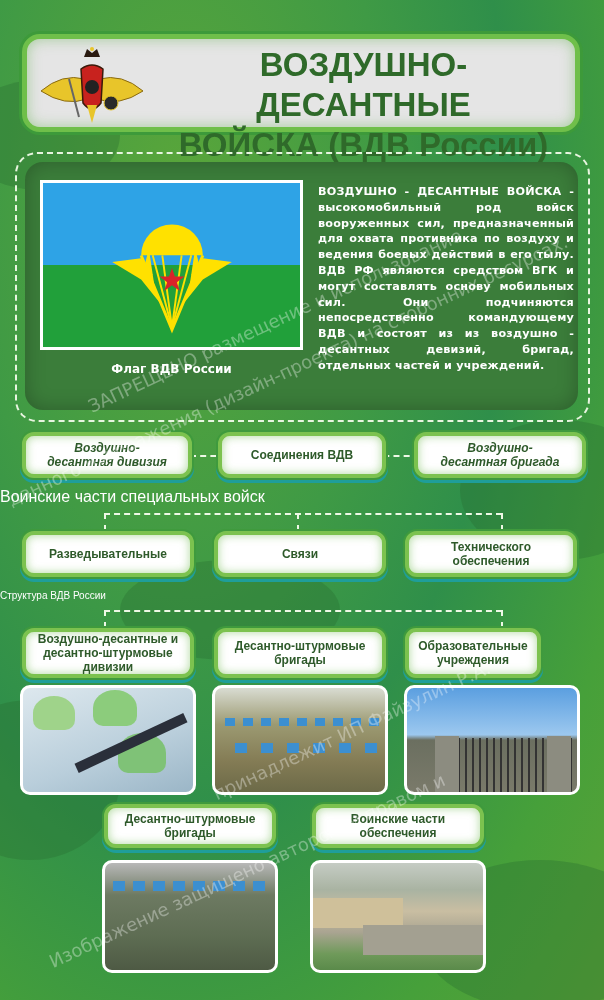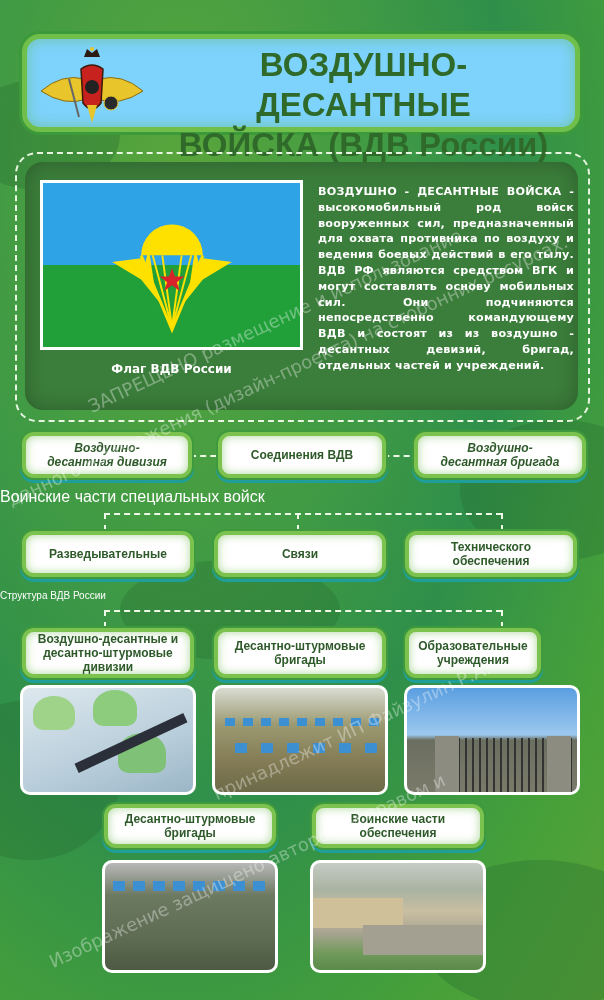--- a/index.html
+++ b/index.html
@@ -5,21 +5,21 @@
   * { box-sizing: border-box; margin: 0; padding: 0; }
   body {
     width: 604px; height: 1000px; overflow: hidden;
     font-family: "DejaVu Sans", sans-serif;
     background: radial-gradient(ellipse at 30% 20%, #5aa63a 0%, #3f9a45 35%, #2f8f4a 55%, #46a03a 80%, #5aa236 100%);
     position: relative;
   }
   .camo { position: absolute; border-radius: 50%; background: rgba(40,110,50,0.35); }
   .header {
     position: absolute; left: 22px; top: 34px; width: 558px; height: 98px;
-    background: #7dd3fc; border-radius: 18px;
+    background: #e5e5e5; border-radius: 18px;
     border: 5px solid #6fbf4a;
     box-shadow: 0 0 0 3px #3d9a3a, inset 0 0 14px rgba(100,180,80,0.5);
   }
   .emblem { position: absolute; left: 10px; top: 4px; width: 110px; height: 84px; }
   .title {
     position: absolute; left: 135px; top: 6px; right: 10px;
     text-align: center; color: #2f6a2a; font-weight: bold;
     font-family: "Liberation Sans", sans-serif;
     font-size: 33px; line-height: 40px; letter-spacing: 0px;
   }

